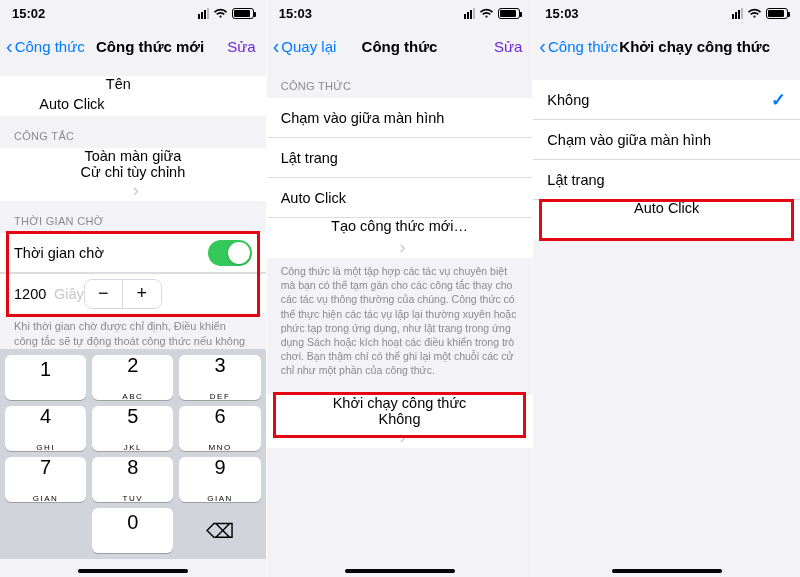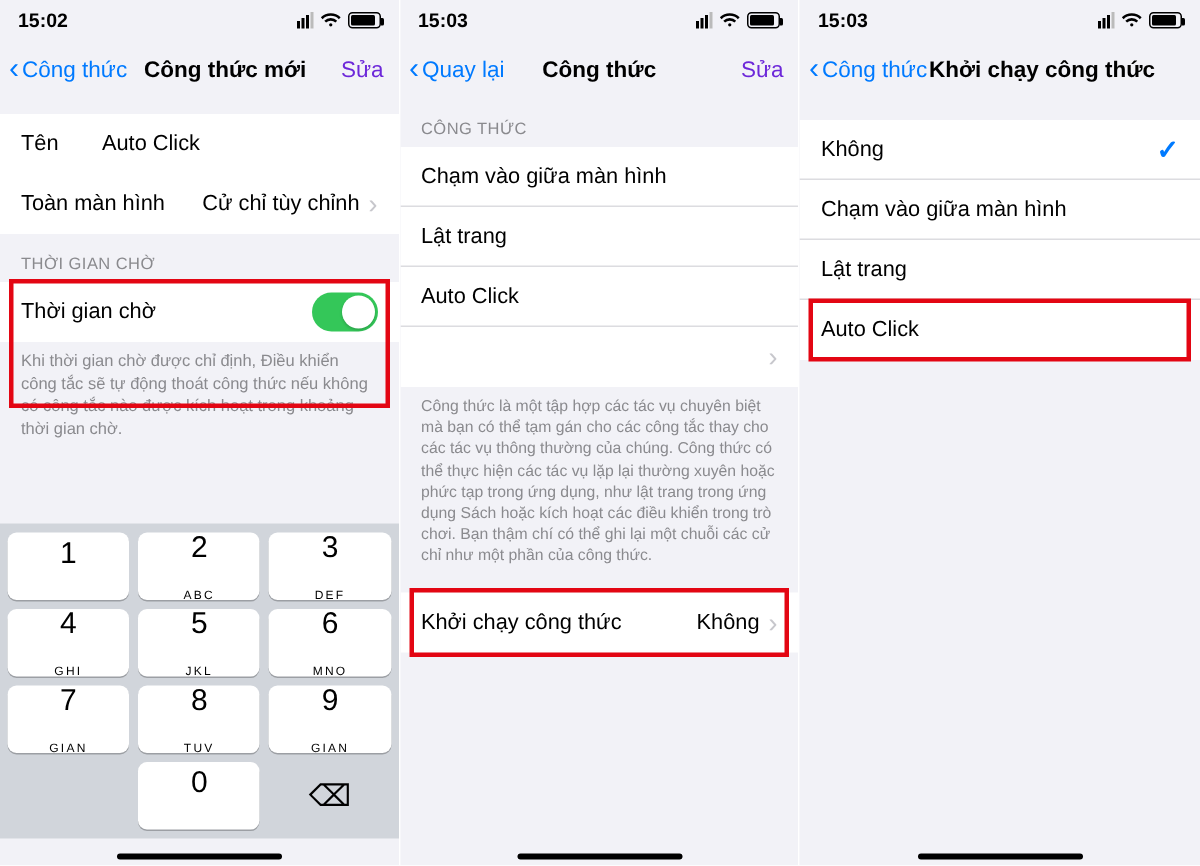--- a/index.html
+++ b/index.html
@@ -22,21 +22,21 @@
   .nav .back .chev { font-size:20px; line-height:1; }
   .nav .title { position:absolute; left:0; right:0; text-align:center; font-weight:600; font-size:15px; pointer-events:none; }
   .nav .title.left { position:absolute; left:96px; right:auto; text-align:center; }
   .nav .edit { position:absolute; right:10px; color:#6d28d9; font-size:15px; }
   
   .body { flex:1; overflow:hidden; position:relative; }
   .section-label { color:#8a8a8e; font-size:11px; text-transform:uppercase; padding: 14px 14px 6px; letter-spacing:.3px;}
   .footer-note { color:#8a8a8e; font-size:11px; padding: 6px 14px; line-height:1.35; }
   .cell-group { background:#fff; }
   .cell { display:flex; align-items:center; min-height:40px; padding:0 14px; border-bottom:.5px solid #dcdce0; font-size:14.5px; color:#000; }
-  .cell:last-child { border-bottom:none; }
+  .cell:last-child { border-bottom:none;flex-direction:column; }
   .cell .label { flex:0 0 auto; }
   .cell .fill { flex:1; }
   .cell .value { color:#000000; font-size:14.5px; }
   .cell .chev { color:#c7c7cc; font-size:18px; margin-left:6px; }
   .cell input[type=text]{ border:none; outline:none; font-size:14.5px; flex:1; background:transparent; }
   
   .toggle { width:44px; height:26px; border-radius:13px; background:#34c759; position:relative; }
   .toggle .knob { position:absolute; right:2px; top:2px; width:22px; height:22px; border-radius:50%; background:#fff; box-shadow:0 1px 2px rgba(0,0,0,.2);}
   
   .stepper { display:flex; border:1px solid #d8d8dc; border-radius:8px; overflow:hidden; background:#fff; height:30px;}
@@ -93,38 +93,48 @@
       <span class="edit">Sửa</span>
     </div>
     <div class="body">
       <div style="height:10px"></div>
       <div class="cell-group">
         <div class="cell">
           <span class="label" style="width:54px">Tên</span>
           <input type="text" value="Auto Click" style="">
         </div>
       </div>
+      <div class="section-label">CÔNG TẮC</div>
       <div class="cell-group">
         <div class="cell">
-          <span class="label">Toàn màn hình</span>
+          <span class="label">Toàn màn giữa</span>
           <span class="fill"></span>
           <span class="value">Cử chỉ tùy chỉnh</span>
           <span class="chev">›</span>
         </div>
       </div>
       <div class="section-label">THỜI GIAN CHỜ</div>
 
       <div style="position:relative">
         <div class="cell-group">
           <div class="cell">
             <span class="label">Thời gian chờ</span>
             <span class="fill"></span>
             <span class="toggle">
                 <span class="knob"></span>
               </span>
+          </div>
+          <div class="sec-row">
+            <input class="num" value="1200" style="">
+            <span class="unit">Giây</span>
+            <span class="fill"></span>
+            <span class="stepper">
+              <button>−</button>
+              <button>+</button>
+            </span>
           </div>
         </div>
         <div class="hl" style="left:6px;right:6px;top:-2px;height:86px"></div>
       </div>
 
       <div class="footer-note">Khi thời gian chờ được chỉ định, Điều khiển công tắc sẽ tự động thoát công thức nếu không có công tắc nào được kích hoạt trong khoảng thời gian chờ.</div>
 
       <div class="keypad">
         <div class="kp-row">
           <div class="key">
@@ -218,20 +228,21 @@
           </div>
         <div class="cell">
             <span>Lật trang</span>
             <span class="fill"></span>
           </div>
         <div class="cell">
             <span>Auto Click</span>
             <span class="fill"></span>
           </div>
         <div class="cell">
+            <span>Tạo công thức mới…</span>
             <span class="fill"></span>
             <span class="chev">›</span>
           </div>
       </div>
       <div class="footer-note" style="font-size:10.5px">Công thức là một tập hợp các tác vụ chuyên biệt mà bạn có thể tạm gán cho các công tắc thay cho các tác vụ thông thường của chúng. Công thức có thể thực hiện các tác vụ lặp lại thường xuyên hoặc phức tạp trong ứng dụng, như lật trang trong ứng dụng Sách hoặc kích hoạt các điều khiển trong trò chơi. Bạn thậm chí có thể ghi lại một chuỗi các cử chỉ như một phần của công thức.</div>
 
       <div style="height:12px"></div>
       <div style="position:relative">
         <div class="cell-group">
           <div class="cell">

